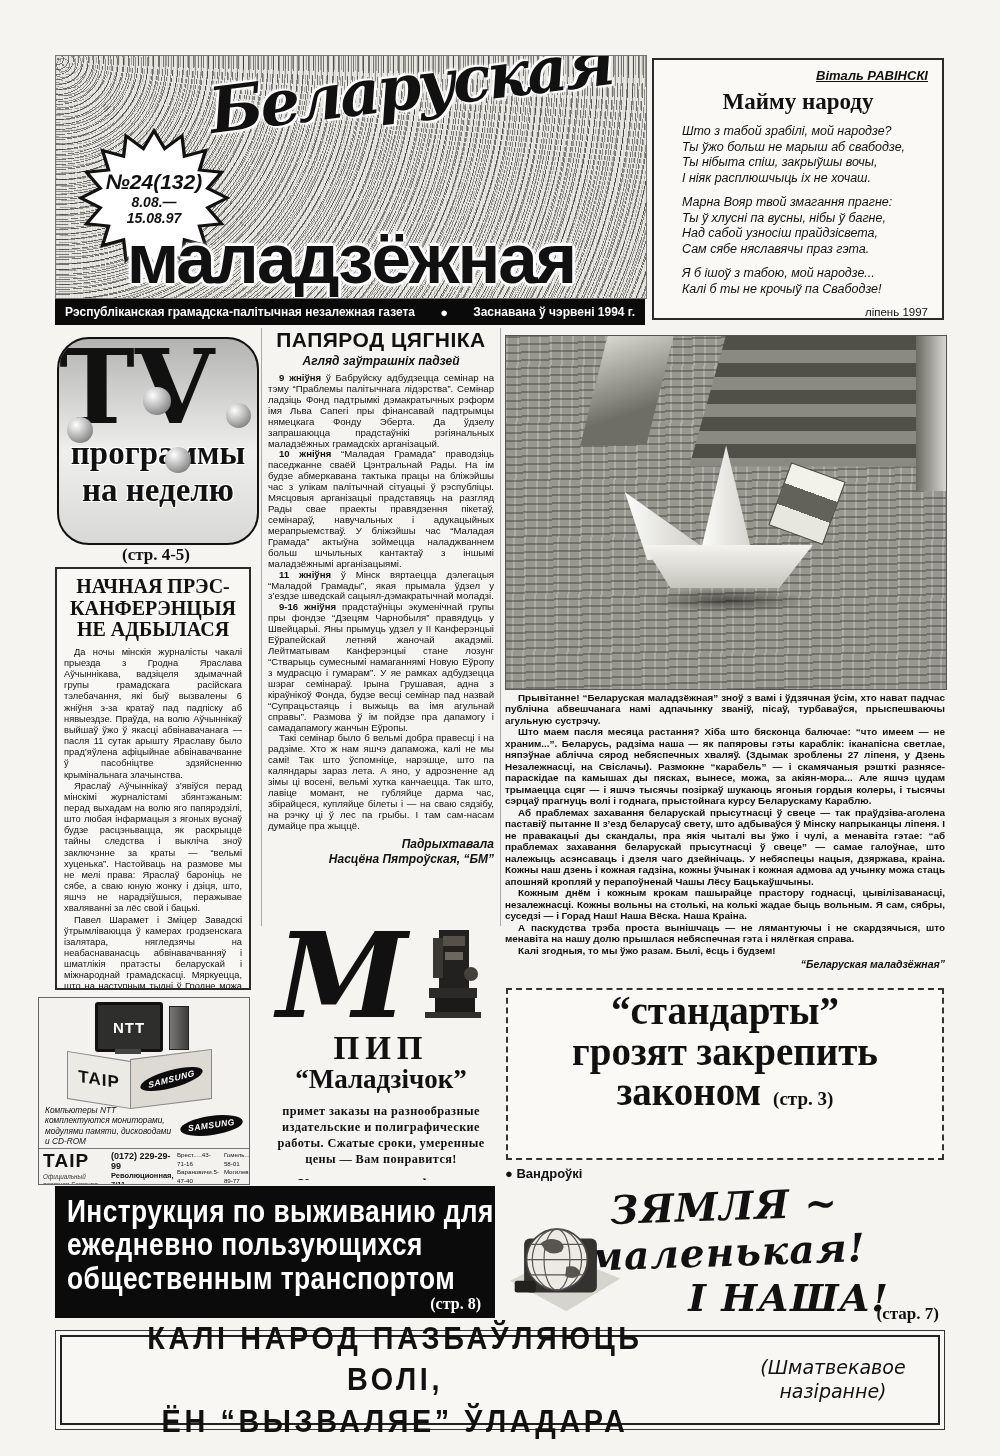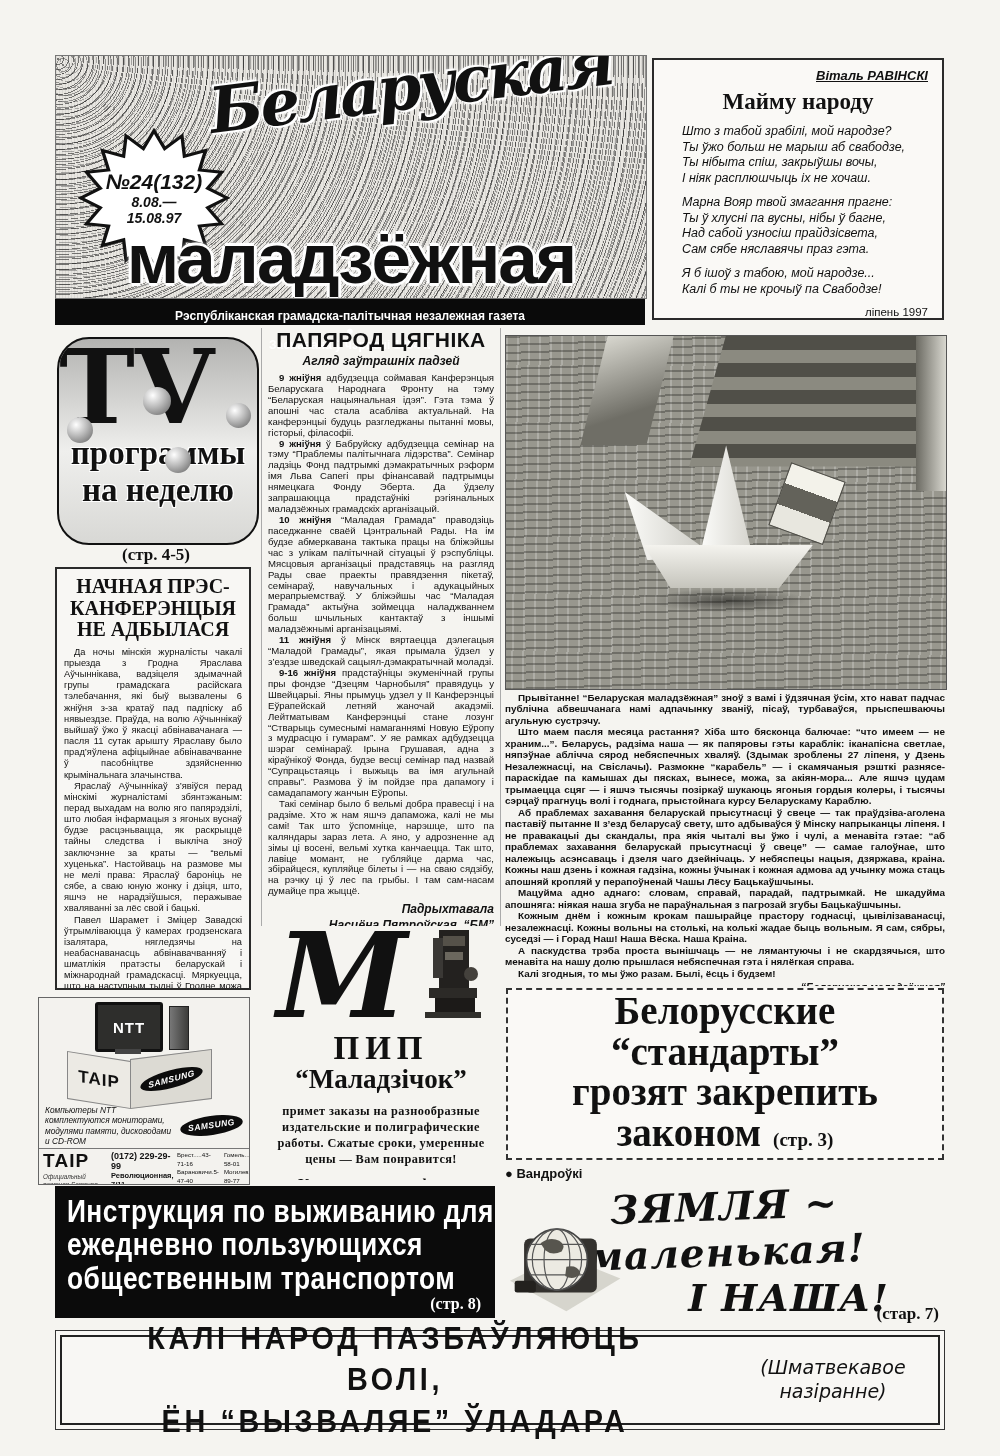--- a/index.html
+++ b/index.html
@@ -22,22 +22,22 @@
     font-weight:700;font-size:71px;letter-spacing:-2px;line-height:1;
     text-shadow:0 0 6px #fff,0 0 6px #fff,3px 0 0 #fff,-3px 0 0 #fff,0 3px 0 #fff,0 -3px 0 #fff;}
   .starburst{position:absolute;left:22px;top:72px;width:152px;height:140px;}
   .starburst svg{position:absolute;left:0;top:0;width:100%;height:100%;}
   .star-text{position:absolute;left:0;top:0;width:100%;height:100%;display:flex;flex-direction:column;
     align-items:center;justify-content:center;text-align:center;font-style:italic;}
   .issue-no{font-weight:700;font-size:21px;}
   .issue-date{font-weight:700;font-size:14px;line-height:1.15;}
   
   .tagbar{position:absolute;left:55px;top:299px;width:590px;height:26px;background:#0a0a0a;color:#fff;
-    display:flex;align-items:center;justify-content:space-between;padding:10px 10px;box-sizing:border-box;
-    font-weight:700;font-size:12px;flex-direction:column;}
+    display:flex;align-items:center;justify-content:space-between;padding:0 10px;box-sizing:border-box;
+    font-weight:700;font-size:12px;}
   .tagbar .bullet{font-size:13px;}
   
   .poem{position:absolute;left:652px;top:58px;width:292px;height:262px;border:2px solid #2a2a2a;
     background:#faf9f6;padding:8px 14px;box-sizing:border-box;}
   .poem-author{text-align:right;font-style:italic;font-weight:700;font-size:13px;text-decoration:underline;}
   .poem-title{text-align:center;font-family:"Liberation Serif",serif;font-weight:700;font-size:23px;margin:6px 0 9px;}
   .stanza{font-style:italic;font-size:12.5px;line-height:1.24;white-space:pre-line;margin:0 0 9px 14px;}
   .poem-date{text-align:right;font-size:11.5px;margin-top:2px;}
   
   .tv-box{position:absolute;left:57px;top:337px;width:198px;height:204px;border:2px solid #111;
@@ -214,21 +214,20 @@
       <p>Яраслаў Аўчыннікаў з’явіўся перад мінскімі журналістамі збянтэжаным: перад выхадам на волю яго папярэдзілі, што любая інфармацыя з ягоных вуснаў будзе расцэньвацца, як раскрыццё тайны следства і выкліча зноў заключэнне за краты — “вельмі хуценька”. Настойваць на размове мы не мелі права: Яраслаў бароніць не сябе, а сваю юную жонку і дзіця, што, яшчэ не нарадзіўшыся, перажывае хваляванні за лёс свой і бацькі.</p>
       <p>Павел Шарамет і Зміцер Завадскі ўтрымліваюцца ў камерах гродзенскага ізалятара, нягледзячы на неабаснаванасць абвінавачванняў і шматлікія пратэсты беларускай і міжнароднай грамадскасці. Мяркуецца, што на наступным тыдні ў Гродне можа адбыцца суд, які разгледзіць пратэсты аб незаконным затрыманні і апеляцыі змяніць меру пакарання. У адваротным выпадку Павел Шарамет збіраецца абвясціць галадоўку.</p>
     </div>
 
   </div>
 
   <div class="preview-col">
     <div class="preview-title">ПАПЯРОД ЦЯГНІКА</div>
     <div class="preview-sub">Агляд заўтрашніх падзей</div>
     <div class="preview-body">
-      <p><b>9 жніўня</b> <span>адбудзецца соймавая Канферэнцыя Беларускага Народнага Фронту на тэму “Беларуская нацыянальная ідэя”. Гэта тэма ў апошні час стала асабліва актуальнай. На канферэнцыі будуць разгледжаны пытанні мовы, гісторыі, філасофіі.</span></p>
       <p><b>9 жніўня</b> <span>ў Бабруйску адбудзецца семінар на тэму “Праблемы палітычнага лідэрства”. Семінар ладзіць Фонд падтрымкі дэмакратычных рэформ імя Льва Сапегі пры фінансавай падтрымцы нямецкага Фонду Эберта. Да ўдзелу запрашаюцца прадстаўнікі рэгіянальных маладзёжных грамадскіх арганізацый.</span></p>
       <p><b>10 жніўня</b> <span>“Маладая Грамада” праводзіць паседжанне сваёй Цэнтральнай Рады. На ім будзе абмеркавана тактыка працы на бліжэйшы час з улікам палітычнай сітуацыі ў рэспубліцы. Мясцовыя арганізацыі прадставяць на разгляд Рады свае праекты правядзення пікетаў, семінараў, навучальных і адукацыйных мерапрыемстваў. У бліжэйшы час “Маладая Грамада” актыўна зоймецца наладжваннем больш шчыльных кантактаў з іншымі маладзёжнымі арганізацыямі.</span></p>
       <p><b>11 жніўня</b> <span>ў Мінск вяртаецца дэлегацыя “Маладой Грамады”, якая прымала ўдзел у з’ездзе шведскай сацыял-дэмакратычнай моладзі.</span></p>
       <p><b>9-16 жніўня</b> <span>прадстаўніцы экуменічнай групы пры фондзе “Дзецям Чарнобыля” правядуць у Швейцарыі. Яны прымуць удзел у ІІ Канферэнцыі Еўрапейскай летняй жаночай акадэміі. Лейтматывам Канферэнцыі стане лозунг “Стварыць сумеснымі намаганнямі Новую Еўропу з мудрасцю і гумарам”. У яе рамках адбудзецца шэраг семінараў. Ірына Грушавая, адна з кіраўнікоў Фонда, будзе весці семінар пад назвай “Супрацьстаяць і выжыць ва імя агульнай справы”. Размова ў ім пойдзе пра дапамогу і самадапамогу жанчын Еўропы.</span></p>
       <p><span>Такі семінар было б вельмі добра правесці і на радзіме. Хто ж нам яшчэ дапаможа, калі не мы самі! Так што ўспомніце, нарэшце, што па каляндары зараз лета. А яно, у адрозненне ад зімы ці восені, вельмі хутка канчаецца. Так што, лавіце момант, не губляйце дарма час, збірайцеся, купляйце білеты і — на сваю сядзібу, на рэчку ці ў лес па грыбы. І там сам-насам думайце пра жыццё.</span></p>
     </div>
     <div class="preview-sig">
       <div>Падрыхтавала</div>
       <div>Насцёна Пятроўская, “БМ”</div>
     </div>
@@ -265,21 +264,20 @@
       <div class="sail-main"></div>
       <div class="hull"></div>
       <div class="flag"></div>
     </div>
   </div>
 
   <div class="editorial">
     <p>Прывітанне! “Беларуская маладзёжная” зноў з вамі і ўдзячная ўсім, хто нават падчас публічна абвешчанага намі адпачынку званіў, пісаў, турбаваўся, прыспешваючы агульную сустрэчу.</p>
     <p>Што маем пасля месяца растання? Хіба што бясконца балючае: “что имеем — не храним...”. Беларусь, радзіма наша — як папяровы гэты караблік: іканапісна светлае, няпэўнае аблічча сярод небяспечных хваляў. (Здымак зроблены 27 ліпеня, у Дзень Незалежнасці, на Свіслачы). Размокне “карабель” — і скамячаныя рэшткі разнясе-параскідае па камышах ды пясках, вынесе, можа, за акіян-мора... Але яшчэ цудам трымаецца сцяг — і яшчэ тысячы позіркаў шукаюць ягоныя гордыя колеры, і тысячы сэрцаў прагнуць волі і годнага, прыстойнага курсу Беларускаму Караблю.</p>
     <p>Аб праблемах захавання беларускай прысутнасці ў свеце — так праўдзіва-аголена паставіў пытанне ІІ з’езд беларусаў свету, што адбываўся ў Мінску напрыканцы ліпеня. І не правакацыі ды скандалы, пра якія чыталі вы ўжо і чулі, а менавіта гэтае: “аб праблемах захавання беларускай прысутнасці ў свеце” — самае галоўнае, што належыць асэнсаваць і дзеля чаго дзейнічаць. У небяспецы нацыя, дзяржава, краіна. Кожны наш дзень і кожная гадзіна, кожны ўчынак і кожная адмова ад учынку можа стаць апошняй кропляй у перапоўненай Чашы Лёсу Бацькаўшчыны.</p>
-    <p>Мацуйма адно аднаго: словам, справай, парадай, падтрымкай. Не шкадуйма апошняга: ніякая наша згуба не параўнальная з пагрозай згубы Бацькаўшчыны.</p>
     <p>Кожным днём і кожным крокам пашырайце прастору годнасці, цывілізаванасці, незалежнасці. Кожны вольны на столькі, на колькі жадае быць вольным. Я сам, сябры, суседзі — і Горад Наш! Наша Вёска. Наша Краіна.</p>
     <p>А паскудства трэба проста вынішчаць — не лямантуючы і не скардзячыся, што менавіта на нашу долю прышлася небяспечная гэта і нялёгкая справа.</p>
     <p>Калі згодныя, то мы ўжо разам. Былі, ёсць і будзем!</p>
     <p class="ed-sig">“Беларуская маладзёжная”</p>
   </div>
 
   <div class="ntt">
     <div class="ntt-graphic">
       <div class="ntt-monitor">
           <span>NTT</span>
@@ -313,21 +311,20 @@
         <div>Гомель....53-58-01
 Могилев...23-89-77
 Новополоцк.7-34-38
 Молодечно..7-77-30
 Пинск......2-35-68</div>
       </div>
     </div>
   </div>
 
   <div class="standards">
-    <div class="ln">Белорусские</div>
     <div class="ln">“стандарты”</div>
     <div class="ln">грозят закрепить</div>
     <div class="ln">
       <span>законом</span><span class="pref">(стр. 3)</span>
     </div>
   </div>
 
   <div class="travel">
     <div class="travel-rubric">● Вандроўкі</div>
     <div class="travel-l1">ЗЯМЛЯ ~ маленькая!</div>

